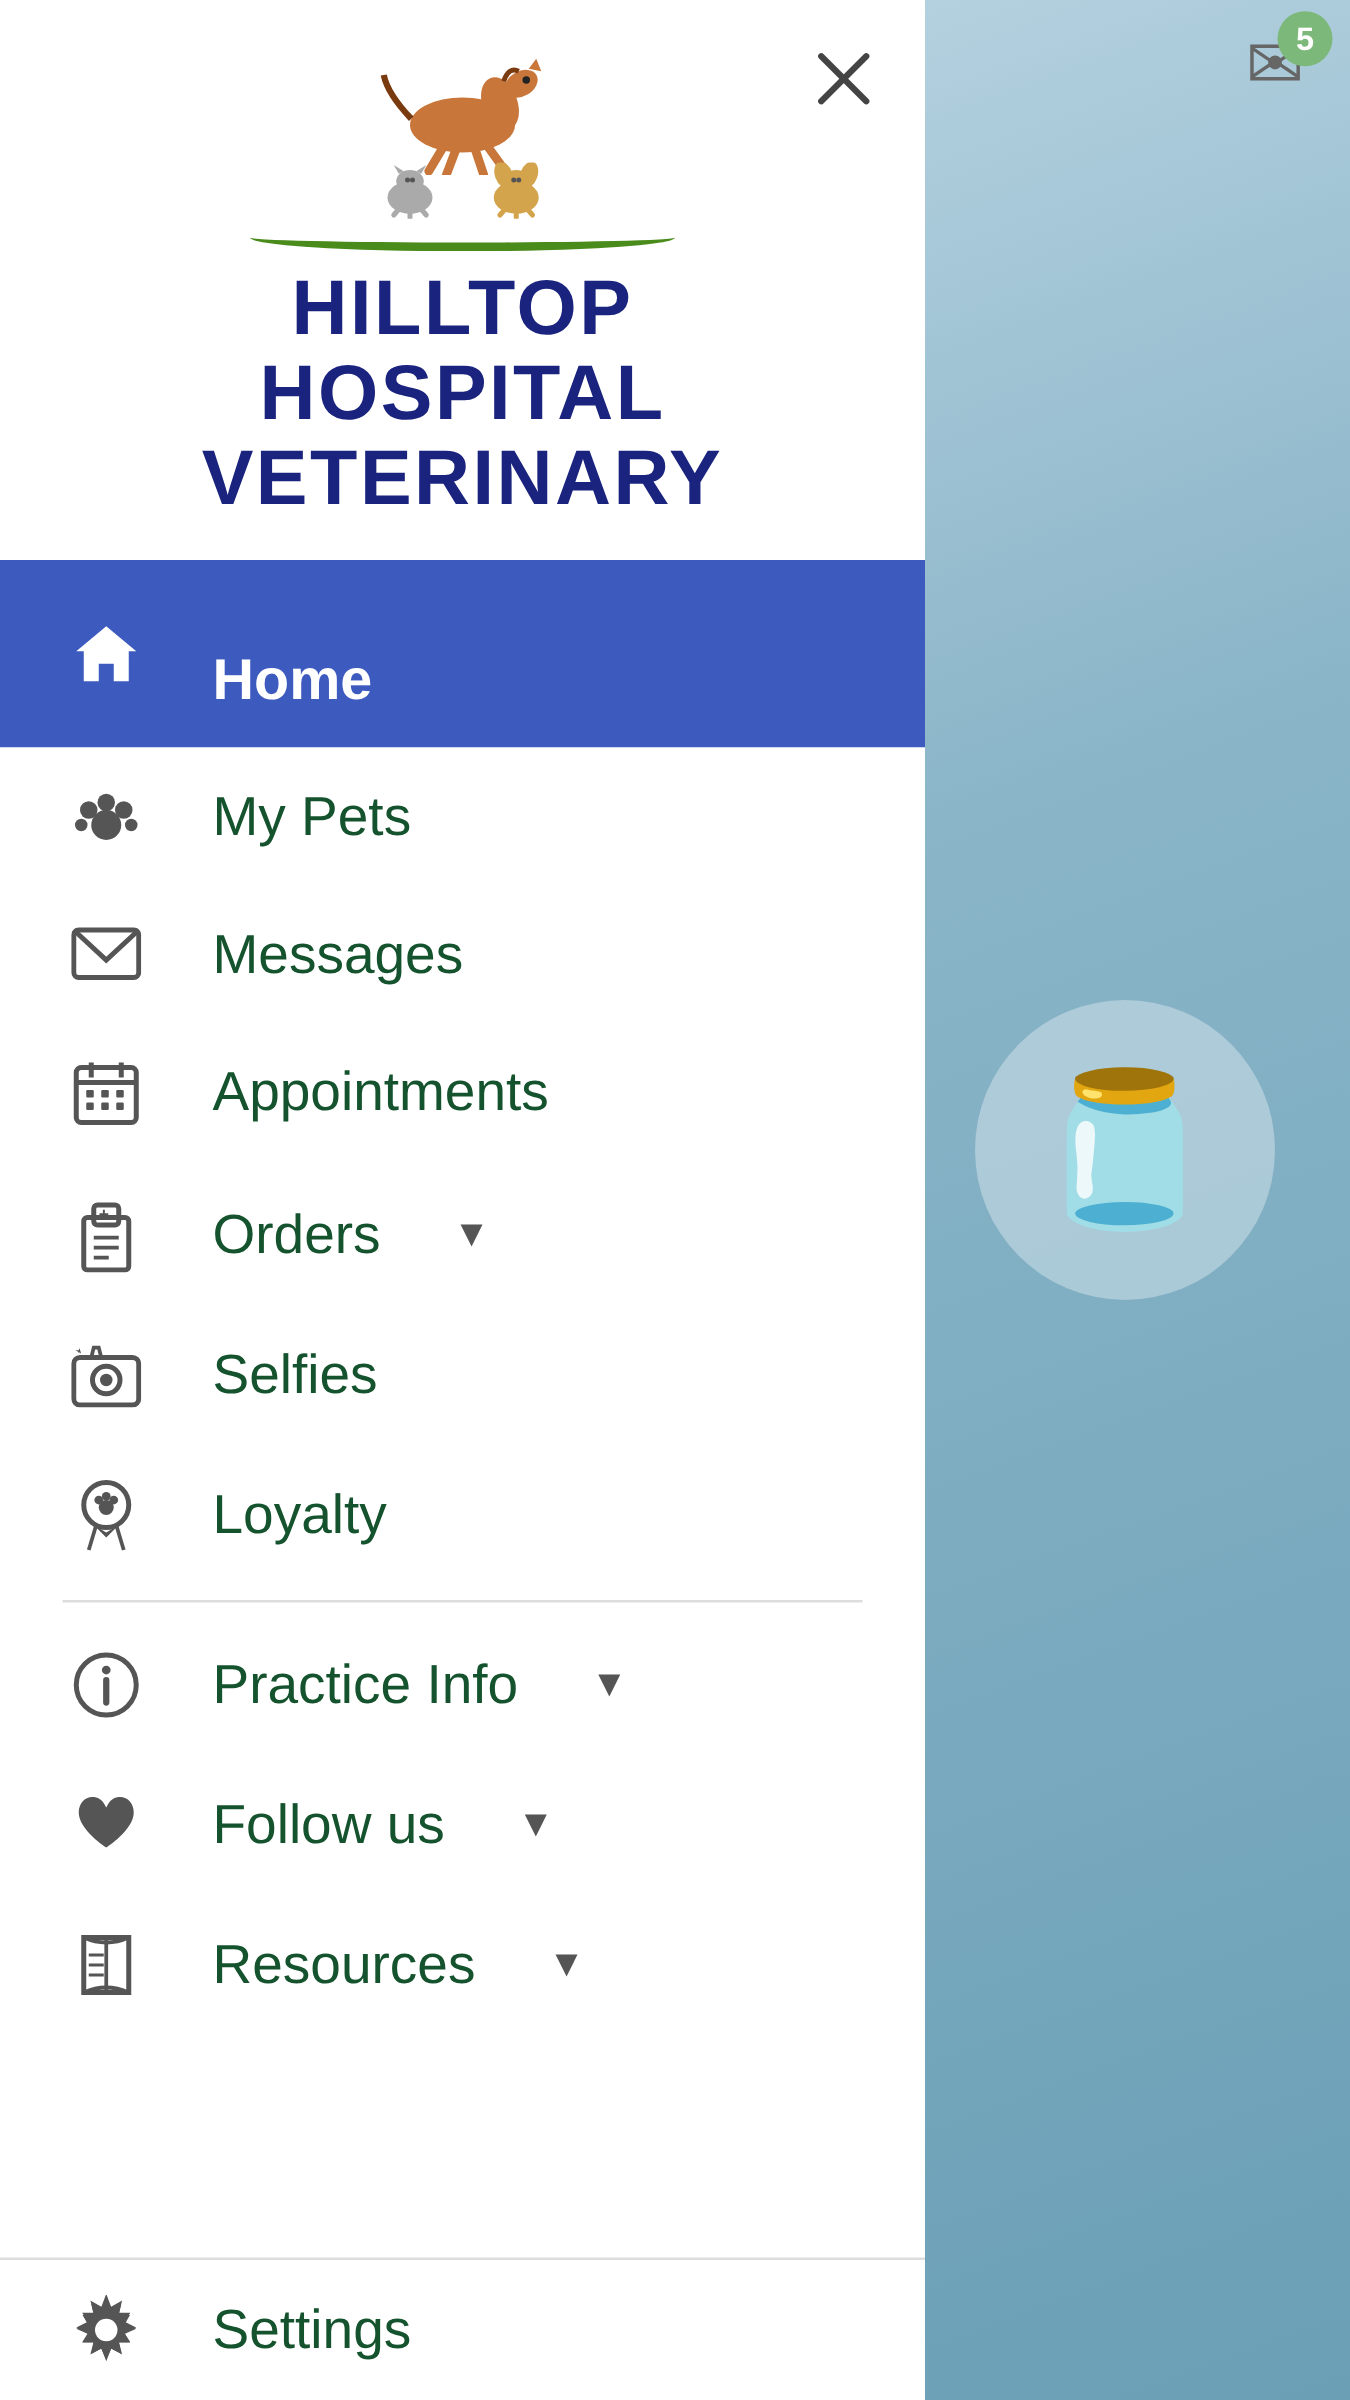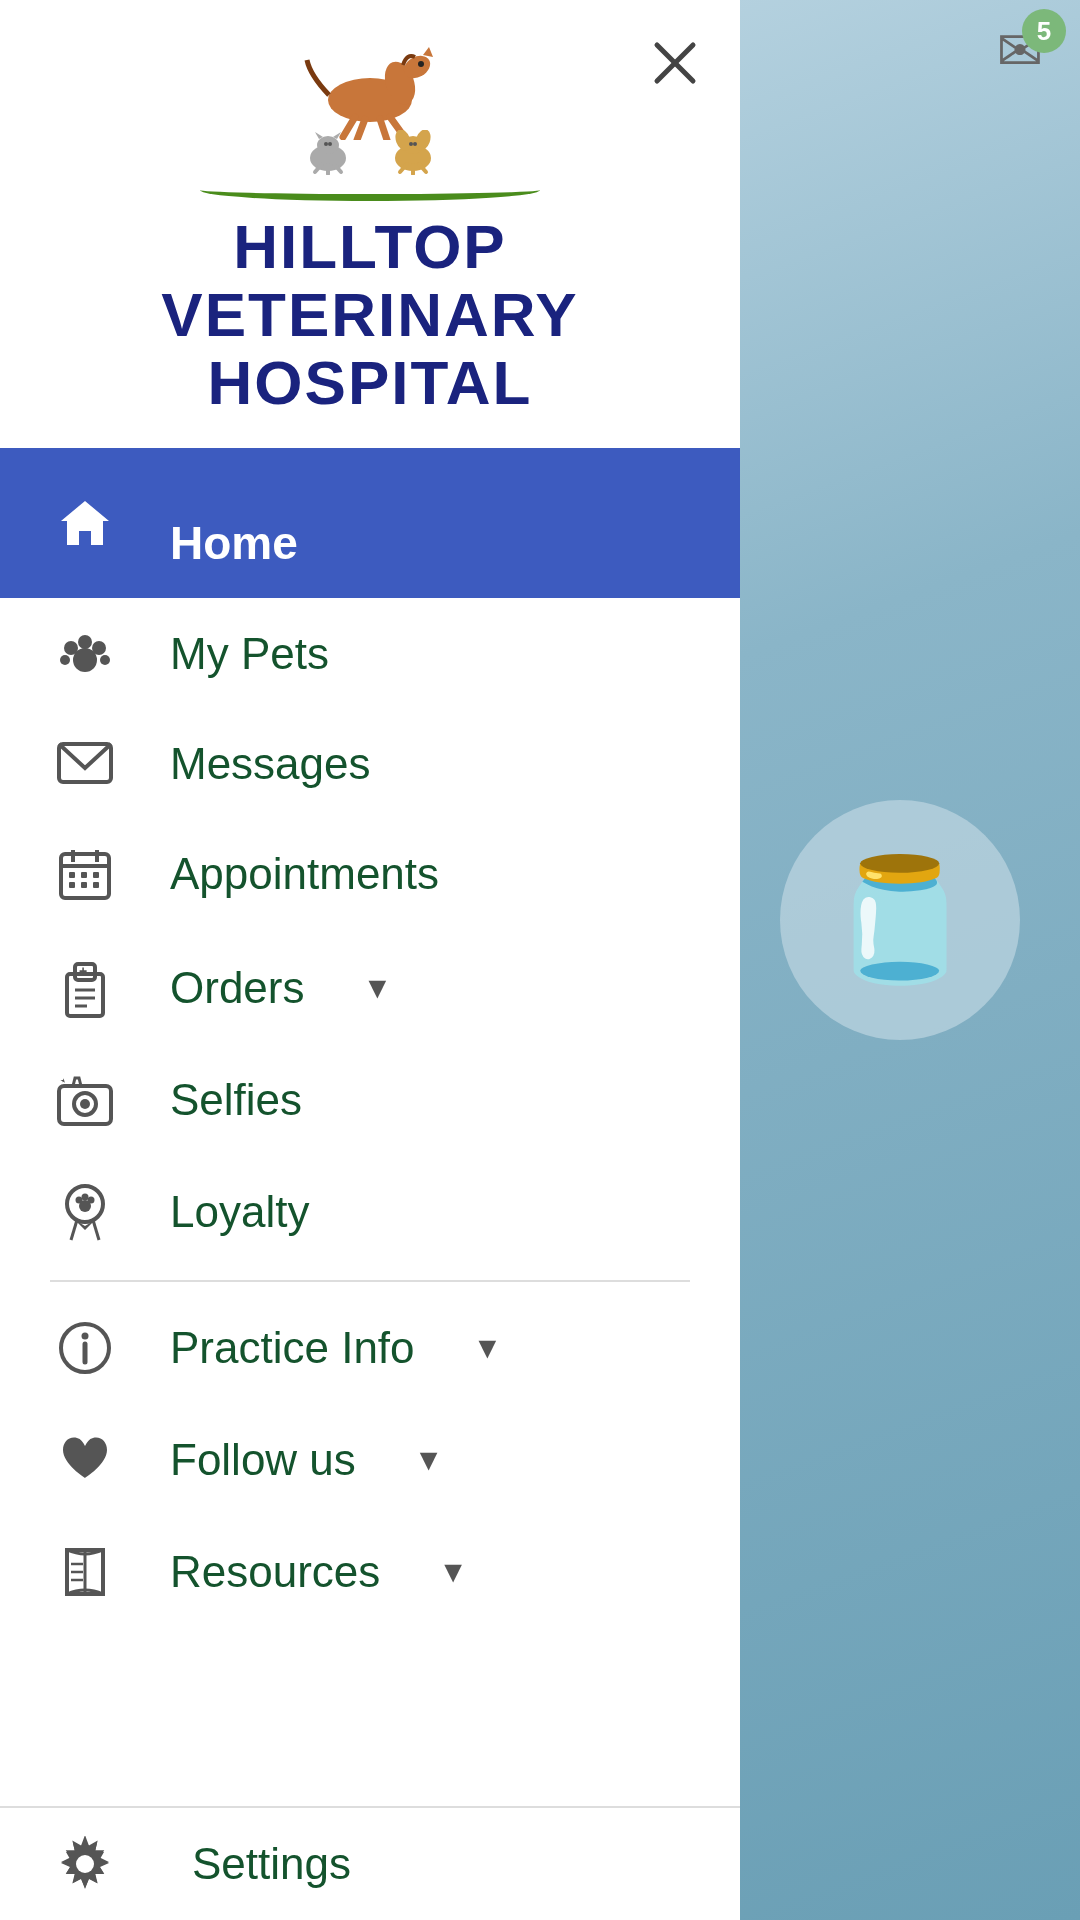--- a/index.html
+++ b/index.html
@@ -125,21 +125,21 @@
       margin: 10px 50px;
     }
 
     .spacer { flex: 1; }
 
     
     .nav-item-bottom {
       display: flex;
       align-items: center;
       padding: 28px 50px;
-      gap: 72px;
+      gap: 50px;
       cursor: pointer;
       background: #fff;
       border-top: 2px solid #ddd;
     }
 
     
     .close-btn {
       position: absolute;
       top: 28px;
       right: 30px;
@@ -293,22 +293,22 @@
             <line x1="22" y1="34" x2="15" y2="42" stroke="#d4a44c" stroke-width="4" stroke-linecap="round"></line>
             <line x1="34" y1="34" x2="41" y2="42" stroke="#d4a44c" stroke-width="4" stroke-linecap="round"></line>
           </svg>
         </div>
 
         <div style="width:340px; height:22px; border-bottom:7px solid #4a8c1c; border-radius:0 0 50% 50%; margin-bottom:12px;"></div>
       </div>
 
       <div class="logo-text-main">
         <div>HILLTOP</div>
+        <div>HOSPITAL</div>
         <div>VETERINARY</div>
-        <div>HOSPITAL</div>
       </div>
     </div>
   </div>
 
   <div class="nav-item-active">
     <span class="nav-icon-active">
       <svg width="56" height="56" viewBox="0 0 56 56">
         <polygon points="28,6 4,26 10,26 10,50 22,50 22,36 34,36 34,50 46,50 46,26 52,26" fill="white"></polygon>
       </svg>
     </span>

